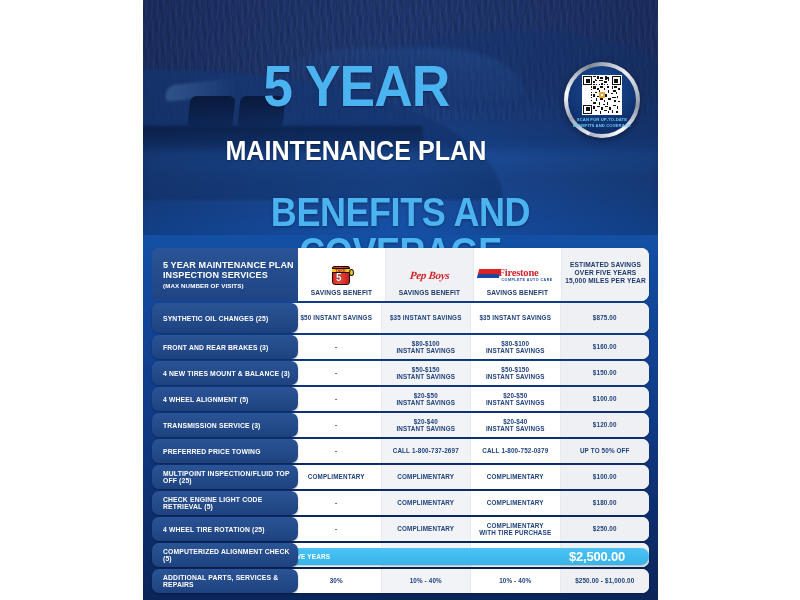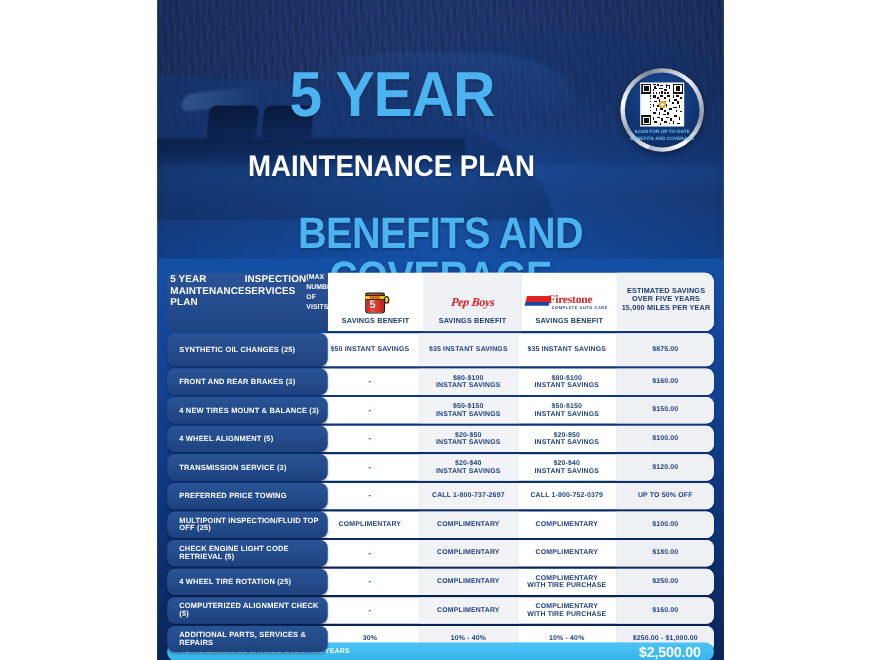--- a/index.html
+++ b/index.html
@@ -177,21 +177,21 @@
 
   .hdr-row {
     display:flex; align-items:stretch;
     height:53px;
     position:relative;
   }
   .hdr-label {
     width:146px; flex:none;
     background:linear-gradient(180deg,#2a5496,#1f4484);
     border-radius:6px 0 0 6px;
-    display:flex; flex-direction:row; justify-content:center;
+    display:flex; flex-direction:column; justify-content:center;
     padding:0 0 0 11px;
     color:#ffffff;
     font-family:"Liberation Sans Narrow","Liberation Sans",sans-serif;
     position:relative; z-index:2;
   }
   .hdr-label .l1, .hdr-label .l2 {
     font-size:9px; line-height:10.5px; font-weight:bold; letter-spacing:.1px;
   }
   .hdr-label .l3 { font-size:6.2px; line-height:9px; font-weight:bold; letter-spacing:.1px; }
 
@@ -319,26 +319,26 @@
   .cell span {
     font-size:6.3px; line-height:7.2px; font-weight:bold;
     color:#20427d; letter-spacing:.15px;
     font-family:"Liberation Sans Narrow","Liberation Sans",sans-serif;
     white-space:nowrap;
   }
   .cell .dash { font-size:8px; color:#43639b; }
 
   
   .total-bar {
-    position:absolute; left:9px; right:9px; top:584px;
+    position:absolute; left:9px; right:9px; top:548px;
     height:17px;
     background:linear-gradient(180deg,#4cc3f5,#36b4ea);
     border-radius:8px;
     display:flex; align-items:center; justify-content:space-between;
-    padding:0 12px;
+    padding:0 24px;
     box-shadow:0 1px 2px rgba(0,0,0,.25);
   }
   .total-bar .tl {
     font-size:6.3px; font-weight:bold; color:#ffffff; letter-spacing:.2px;
     font-family:"Liberation Sans Narrow","Liberation Sans",sans-serif;
   }
   .total-bar .tv {
     font-size:13px; font-weight:bold; color:#ffffff; letter-spacing:-.2px;
     font-family:"Liberation Sans Narrow","Liberation Sans",sans-serif;
   }

